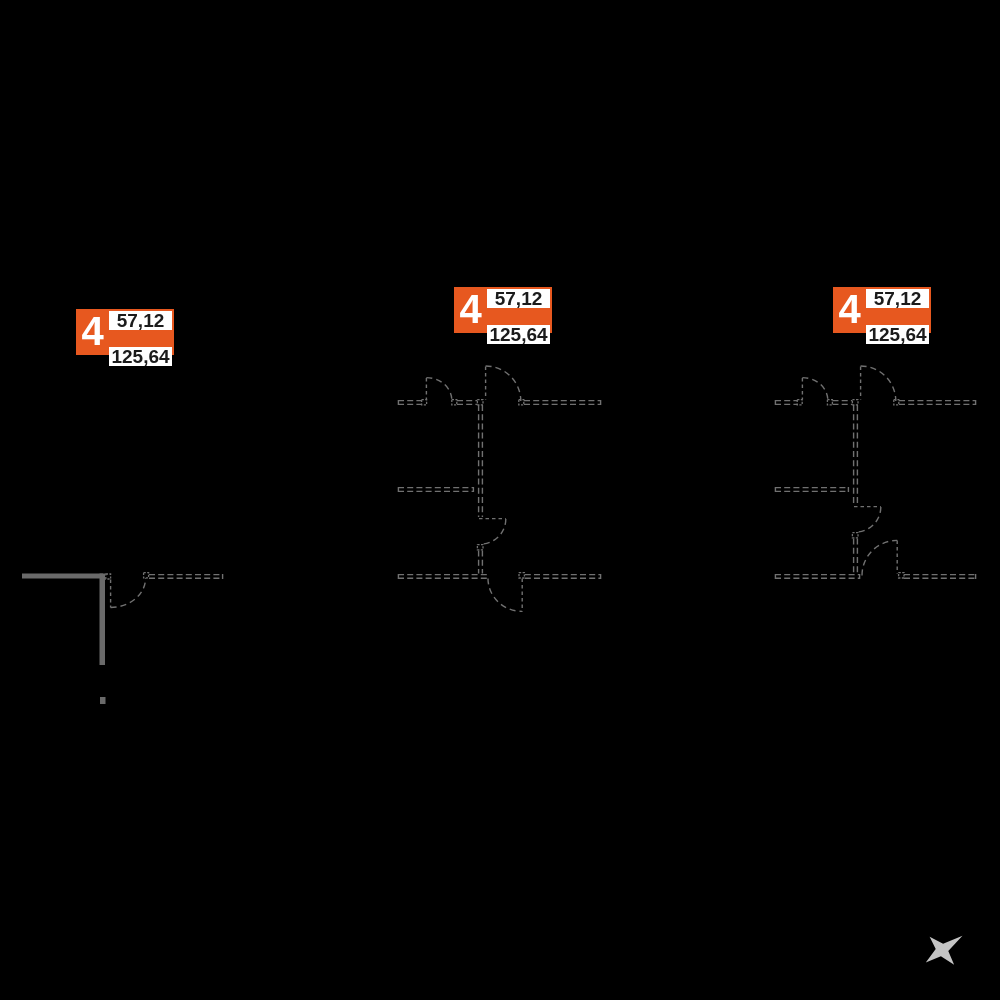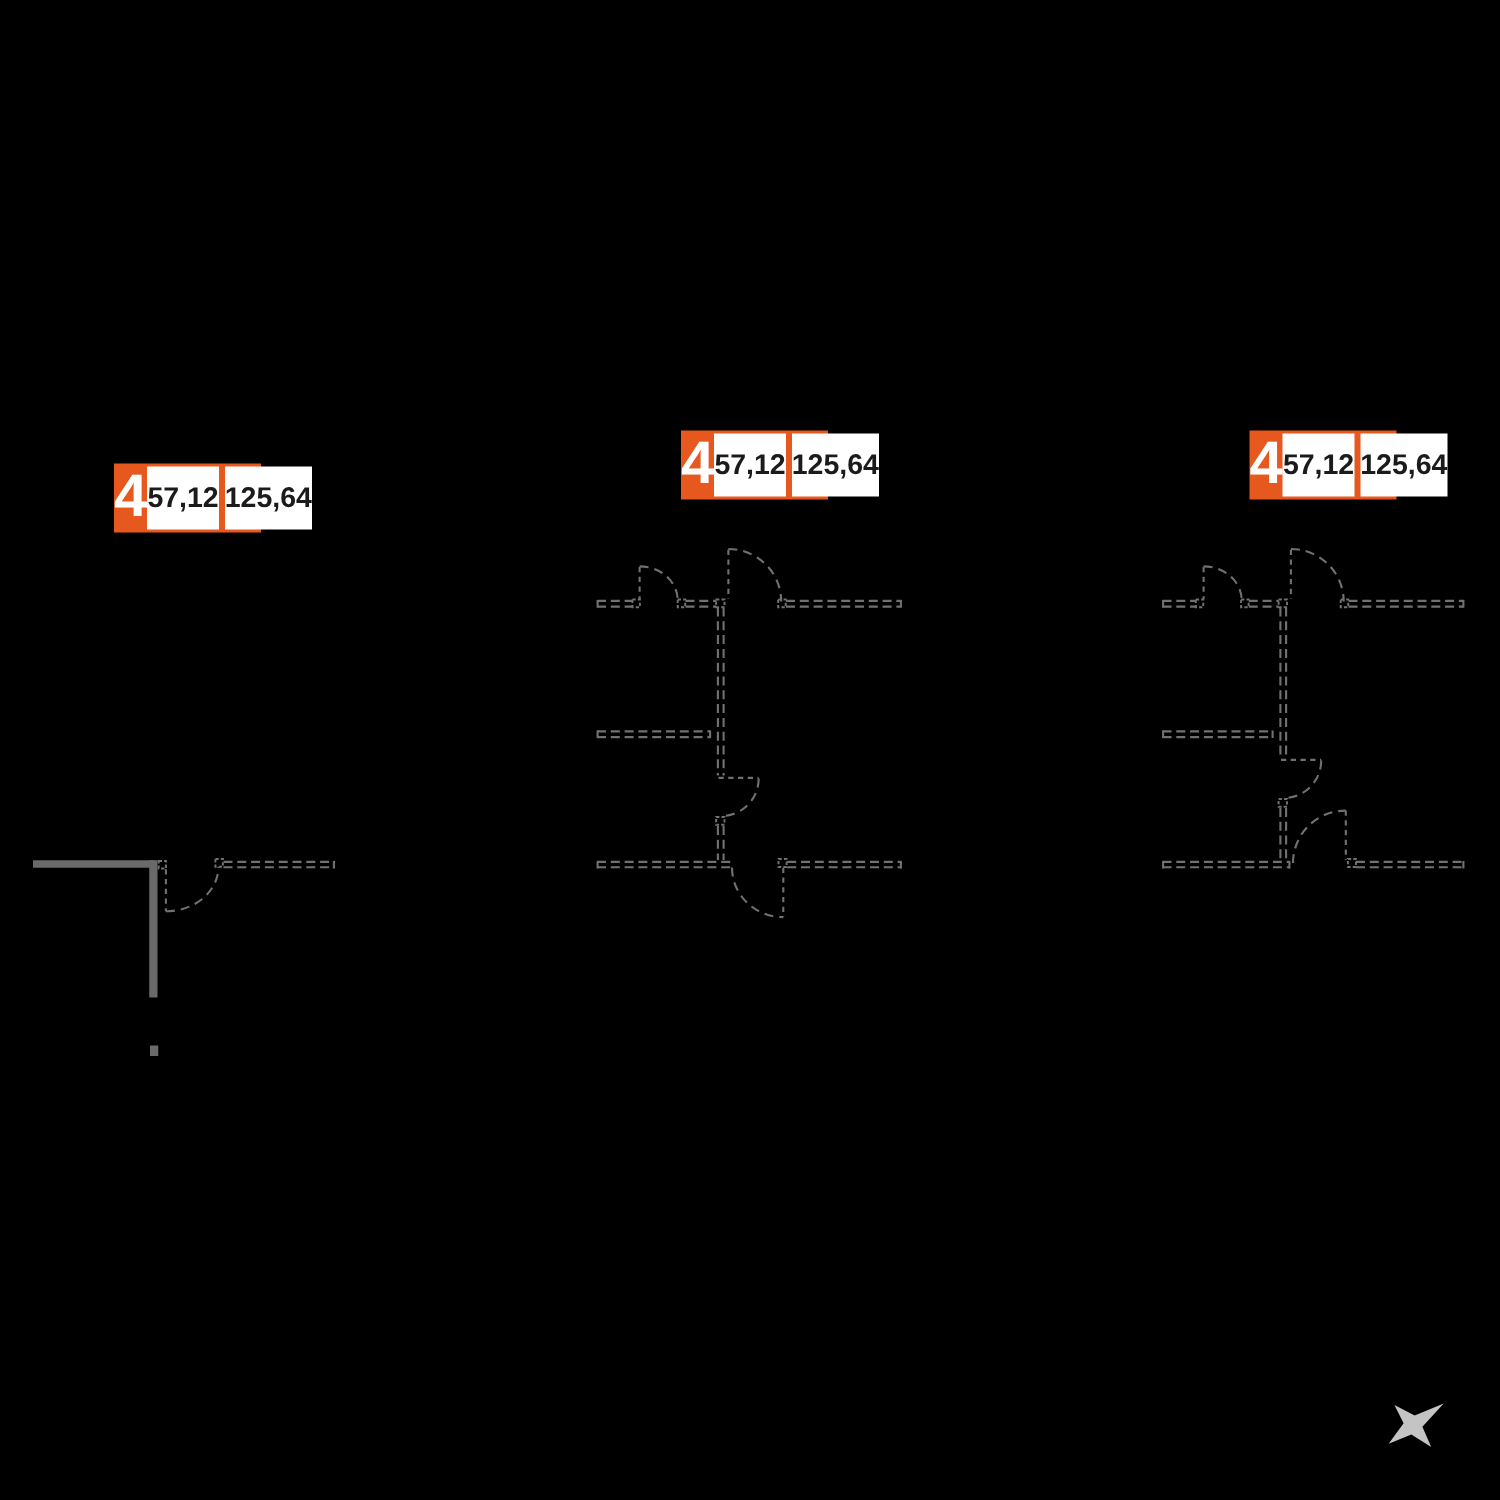--- a/index.html
+++ b/index.html
@@ -31,22 +31,22 @@
   }
   .apt-num{
     width:33px;
     display:flex;align-items:center;justify-content:center;
     color:#FFFFFF;
     font-size:40px;font-weight:700;line-height:1;
     padding-bottom:3px;
   }
   .apt-areas{
     flex:1;
-    display:flex;flex-direction:row;
-    gap:4px;
+    display:flex;flex-direction:column;
+    gap:17px;
     padding:2px 2px 2px 0;
     box-sizing:border-box;
   }
   .apt-area{
     background:#FFFFFF;
     flex:1;
     display:flex;align-items:center;justify-content:center;
     color:#1B1B1B;
     font-size:19px;font-weight:700;line-height:1;
   }

